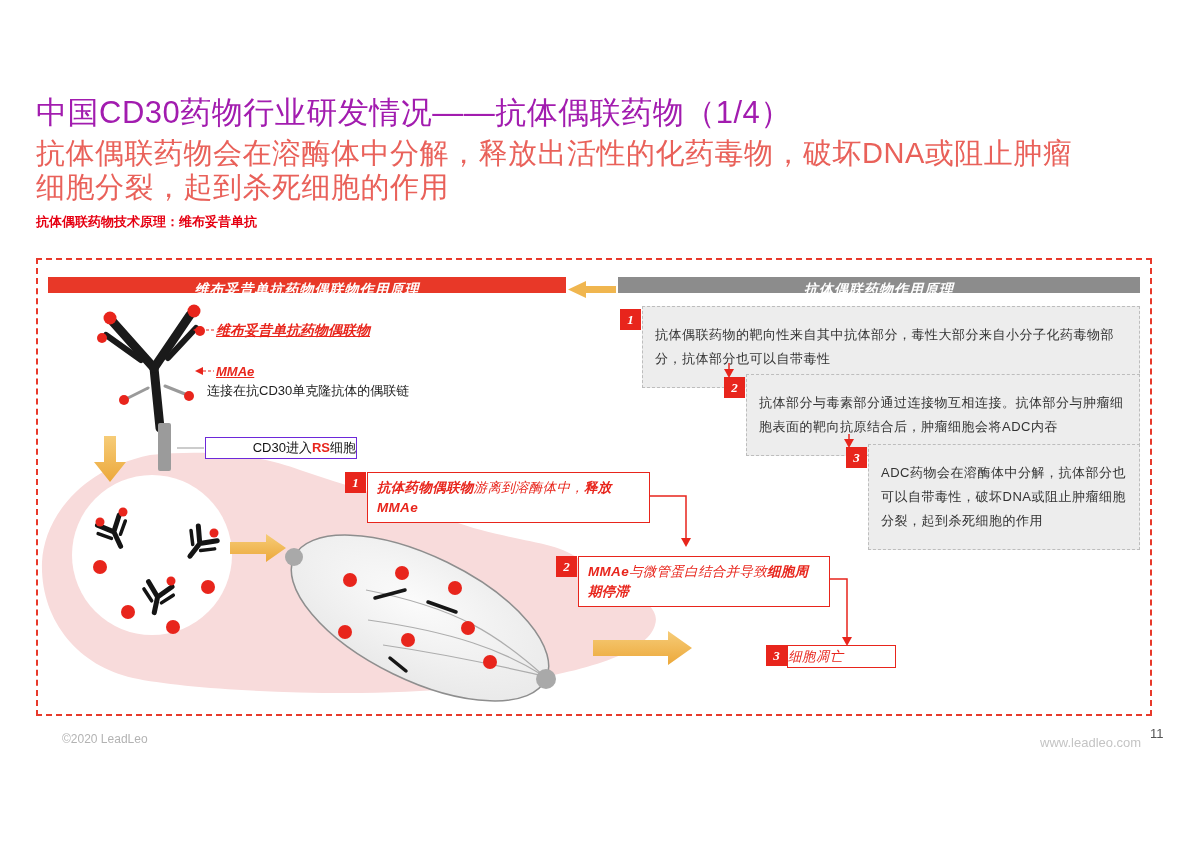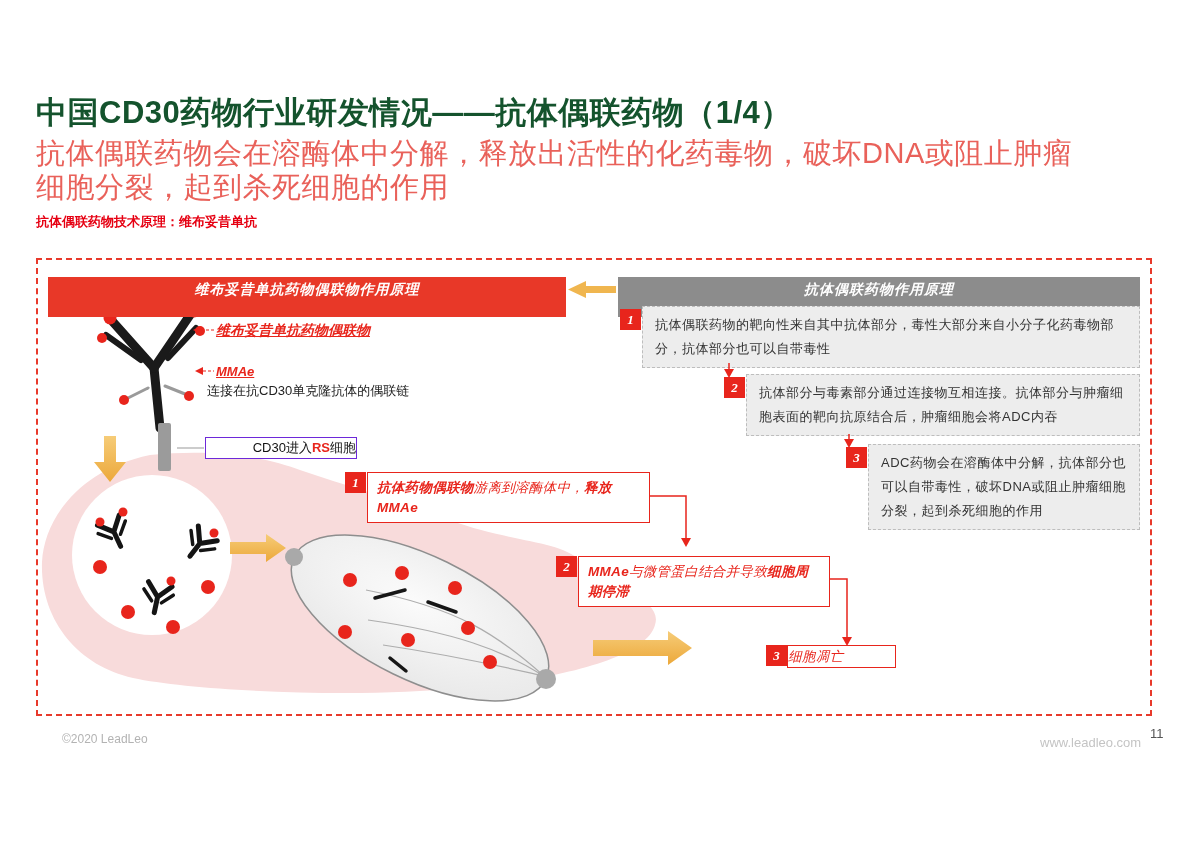--- a/index.html
+++ b/index.html
@@ -1,37 +1,37 @@
 <!DOCTYPE html>
 <html><head>
 <meta charset="utf-8">
 <style>
   html,body{margin:0;padding:0;background:#fff;}
   body{width:1200px;height:848px;font-family:"Liberation Sans","DejaVu Sans",sans-serif;}
   .slide{position:relative;width:1200px;height:848px;background:#fff;overflow:hidden;}
-  .title{position:absolute;left:36px;top:92px;font-size:31px;font-weight:bold;color:#14532d;letter-spacing:.5px;white-space:nowrap;}
+  .title{position:absolute;left:36px;top:92px;font-size:31px;font-weight:normal;color:#a21caf;letter-spacing:.5px;white-space:nowrap;}
   .subtitle{position:absolute;left:36px;top:136px;width:1045px;font-size:29px;color:#E9615A;line-height:34px;letter-spacing:.5px;}
   .section-label{position:absolute;left:36px;top:213px;font-size:13px;font-weight:bold;color:#E60012;}
   .section-desc{position:absolute;left:36px;top:232px;font-size:13.5px;color:#222;letter-spacing:.3px;}
   .frame{position:absolute;left:36px;top:258px;width:1112px;height:454px;border:2px dashed #E8392B;}
-  .bar{position:absolute;height:40px;color:#fff;font-size:14px;font-weight:bold;font-style:italic;text-align:center;line-height:24px;letter-spacing:1px;z-index:2;}
+  .bar{position:absolute;height:16px;color:#fff;font-size:14px;font-weight:bold;font-style:italic;text-align:center;line-height:24px;letter-spacing:1px;z-index:2;}
   .bar-red{left:48px;top:277px;width:518px;background:#E83828;}
   .bar-gray{left:618px;top:277px;width:522px;background:#8C8C8C;}
   .hdr-arrow{position:absolute;left:568px;top:281px;width:48px;height:17px;z-index:2;}
   .illus{position:absolute;left:38px;top:290px;width:702px;height:420px;z-index:1;}
   .connect{position:absolute;left:0;top:0;width:1200px;height:848px;pointer-events:none;z-index:6;}
   .lbl-conjugate{position:absolute;left:216px;top:322px;font-size:14px;font-weight:bold;font-style:italic;color:#E8251C;text-decoration:underline;z-index:3;}
   .lbl-mmae{position:absolute;left:216px;top:364px;font-size:13px;font-weight:bold;font-style:italic;color:#E8251C;text-decoration:underline;z-index:3;}
   .lbl-linker{position:absolute;left:207px;top:382px;font-size:13px;color:#222;z-index:3;}
   .cd30-box{position:absolute;left:205px;top:437px;width:152px;height:22px;background:#fff;border:1px solid #6d28d9;font-size:13px;line-height:20px;padding-left:8px;color:#111;z-index:3;box-sizing:border-box;text-align:right;}
   .cd30-box .hl{color:#E8251C;font-weight:bold;}
   .num{position:absolute;width:21px;height:21px;background:#E8251C;color:#fff;text-align:center;line-height:21px;font-size:13px;font-weight:bold;font-style:italic;font-family:"Liberation Serif","DejaVu Serif",serif;z-index:4;}
   .red-box{position:absolute;background:#fff;border:1px solid #E8251C;color:#E8251C;font-style:italic;font-size:13.5px;line-height:1.45;padding:5px 9px;z-index:3;box-sizing:border-box;letter-spacing:.3px;}
   .red-box .b{font-weight:bold;}
-  .gray-box{position:absolute;background:#EDEDED;border:1px dashed #BDBDBD;color:#333;font-size:13px;line-height:1.85;padding:6px 12px;z-index:3;box-sizing:border-box;letter-spacing:.5px;}
+  .gray-box{position:absolute;background:#EDEDED;border:1px dashed #BDBDBD;color:#333;font-size:13px;line-height:1.85;padding:16px 12px;z-index:3;box-sizing:border-box;letter-spacing:.5px;}
   .n-m1{left:345px;top:472px;}  .b-m1{left:367px;top:472px;width:283px;min-height:46px;}
   .n-m2{left:556px;top:556px;}  .b-m2{left:578px;top:556px;width:252px;min-height:46px;}
   .n-m3{left:766px;top:645px;}  .b-m3{left:787px;top:645px;width:109px;height:23px;padding:0;text-align:left;line-height:21px;font-weight:normal;}
   .n-r1{left:620px;top:309px;}  .b-r1{left:642px;top:306px;width:498px;min-height:57px;}
   .n-r2{left:724px;top:377px;}  .b-r2{left:746px;top:374px;width:394px;min-height:60px;}
   .n-r3{left:846px;top:447px;}  .b-r3{left:868px;top:444px;width:272px;min-height:84px;}
   .footer-copy{position:absolute;left:62px;top:732px;font-size:12px;color:#B3B3B3;}
   .footer-site{position:absolute;left:1040px;top:735px;font-size:13px;color:#C4C4C4;}
   .footer-page{position:absolute;left:1150px;top:726px;font-size:13px;color:#555;}
 </style>

